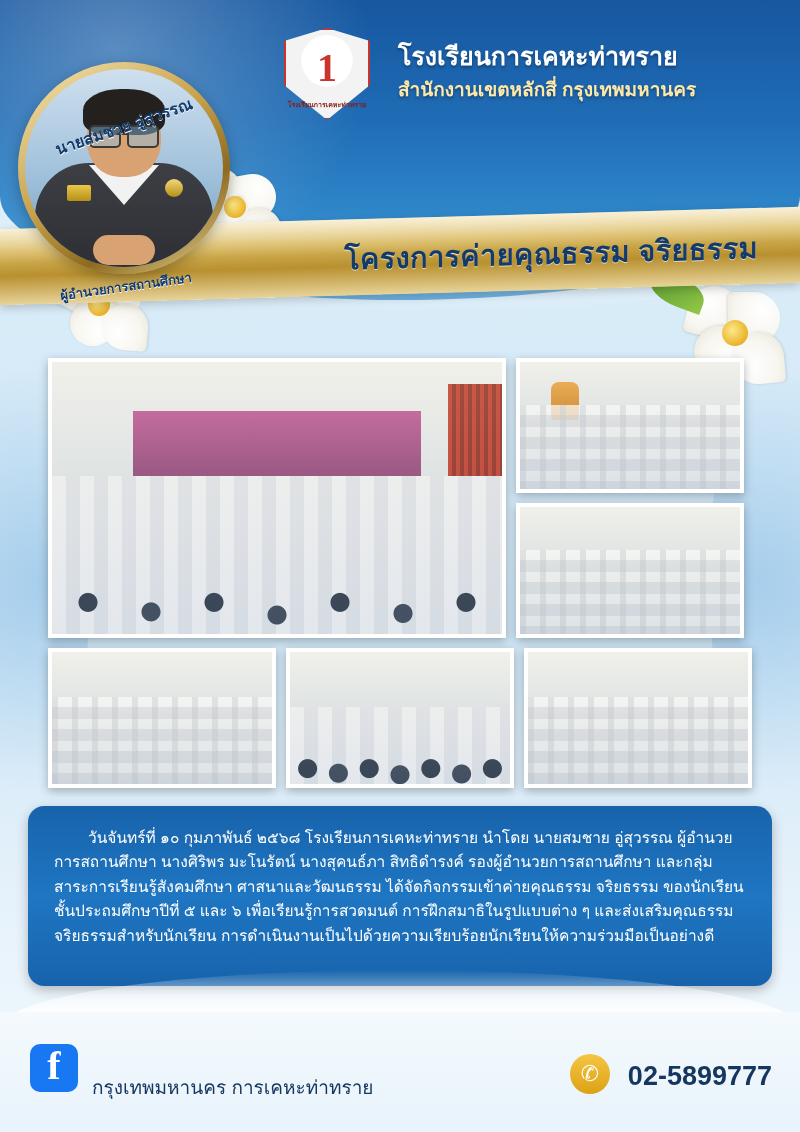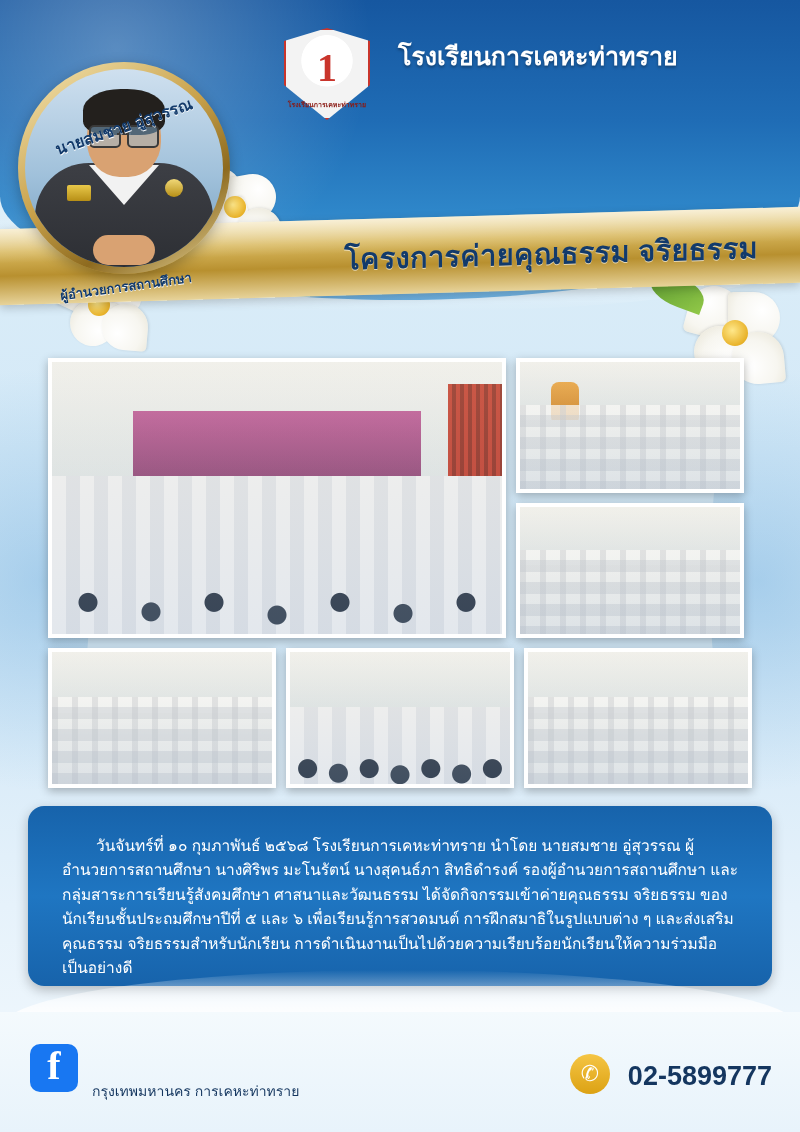--- a/index.html
+++ b/index.html
@@ -183,33 +183,33 @@
   
   .textbox{
     position:absolute;left:28px;top:806px;width:744px;height:180px;
     background:linear-gradient(180deg,#1763ab 0%,#1f76c2 50%,#1763ab 100%);
     border-radius:16px;
     box-shadow:0 4px 12px rgba(0,0,0,.25);
     padding:16px 22px;box-sizing:border-box;
     color:#ffffff;font-size:15.5px;line-height:1.58;
     text-indent:0;
   }
-  .textbox p{margin:12px;text-indent:34px;}
+  .textbox p{margin:4px;text-indent:34px;}
   
   .footer{
     position:absolute;left:0;bottom:0;width:800px;height:120px;
     background:linear-gradient(180deg,#f4fafd 0%,#e8f3fb 100%);
   }
   .fb-icon{
     position:absolute;left:30px;bottom:40px;width:48px;height:48px;border-radius:10px;
     background:#1877f2;color:#fff;font-family:"Liberation Serif",serif;font-weight:bold;
     font-size:40px;line-height:44px;text-align:center;
   }
   .fb-l1{position:absolute;left:92px;bottom:58px;font-size:17px;font-weight:bold;color:#14365f;}
-  .fb-l2{position:absolute;left:92px;bottom:30px;font-size:14px;color:#14365f;}
+  .fb-l2{position:absolute;left:92px;bottom:30px;font-size:19px;color:#14365f;}
   .tel-icon{
     position:absolute;right:190px;bottom:38px;width:40px;height:40px;border-radius:50%;
     background:linear-gradient(180deg,#f5c544,#dca214);color:#fff;font-size:22px;
     text-align:center;line-height:40px;
   }
   .tel-num{position:absolute;right:28px;bottom:40px;font-size:27px;font-weight:bold;color:#14365f;}
   .bottom-wave{
     position:absolute;left:0;bottom:92px;width:800px;height:70px;
     background:linear-gradient(180deg,rgba(255,255,255,0),#ffffff 70%);
     border-top-left-radius:60% 100%;border-top-right-radius:60% 100%;
@@ -259,20 +259,21 @@
   </div>
   <div class="leaf" style="left:648px;top:276px;transform:rotate(200deg);"></div>
 
   <div class="logo">
     <div class="logo-shield"></div>
     <div class="logo-num">1</div>
     <div class="logo-arc">โรงเรียนการเคหะท่าทราย</div>
   </div>
 
   <div class="sch-name">โรงเรียนการเคหะท่าทราย</div>
+  <div class="sch-sub">สำนักงานเขตหลักสี่   กรุงเทพมหานคร</div>
 
   <div class="ribbon">
     <div class="ribbon-inner"></div>
   </div>
   <div class="ribbon-text">โครงการค่ายคุณธรรม จริยธรรม</div>
 
   <div class="dir-wrap">
     <div class="dir-ring">
       <div class="dir-photo">
         <div class="p-body"></div>

